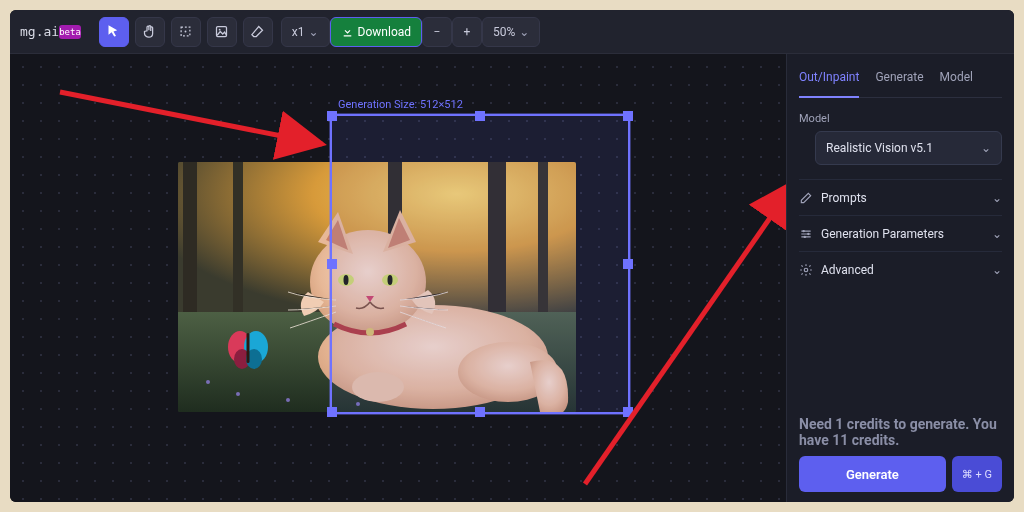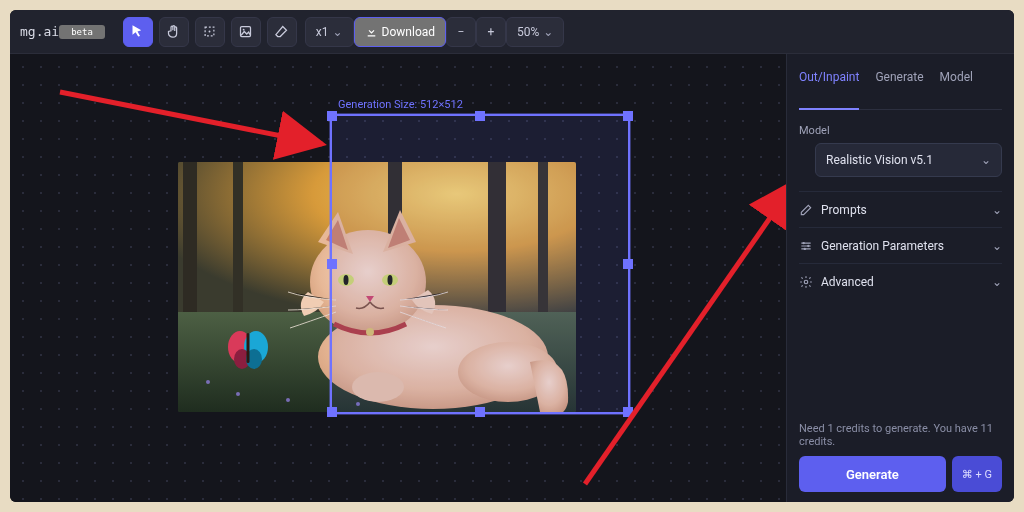--- a/index.html
+++ b/index.html
@@ -29,42 +29,42 @@
     align-items: center;
     padding: 0 10px;
     gap: 8px;
     border-bottom: 1px solid #2b2d3a;
   }
   .brand {
     display: flex; align-items: center; 
     color: #d9dbe6; font-size: 13px; font-family: ui-monospace, monospace;
   }
   .badge {
-    font-size: 9px; background: #737373; color: #fff; padding: 2px 12px; border-radius: 3px;
+    font-size: 9px; background: #a21caf; color: #fff; padding: 2px 0; border-radius: 3px;
   }
   .toolgroup { display: flex; gap: 6px; margin-left: 10px; }
   .tbtn {
     width: 30px; height: 30px; border-radius: 6px;
     display: flex; align-items: center; justify-content: center;
     background: #2b2d3a; color: #c8cadb; cursor: pointer;
     border: 1px solid #353749;
   }
   .tbtn.active { background: #5d5fef; border-color: #5d5fef; color: #fff; }
   .tbtn svg { width: 15px; height: 15px; }
   .title {
     flex: 1; text-align: center; color: #e6e8f2; font-size: 13px; font-weight: 500;
   }
   .rightcluster { display: flex; align-items: center; gap: 0; }
   .pill {
     height: 30px; padding: 0 10px; border-radius: 6px;
     display: flex; align-items: center; gap: 4px;
     background: #2b2d3a; color: #c8cadb; font-size: 12px; cursor: pointer;
     border: 1px solid #353749;
   }
-  .pill.primary { background: #737373; border-color: #5d5fef; color: #fff; }
+  .pill.primary { background: #15803d; border-color: #5d5fef; color: #fff; }
   .sq { width: 30px; justify-content: center; padding: 0; }
   
   .main { flex: 1; display: flex; }
   .canvas {
     flex: 1; position: relative; overflow: hidden;
     background-color: #14151c;
     background-image: radial-gradient(#2a2c3b 1px, transparent 1px);
     background-size: 18px 18px;
     background-position: 4px 4px;
     padding-left: 48px;
@@ -106,40 +106,40 @@
   
   .arrow { position: absolute; pointer-events: none; }
   .arrow svg { overflow: visible; }
   
   .panel {
     width: 228px; background: #1b1d28; border-left: 1px solid #292c3a;
     display: flex; flex-direction: column; padding: 10px 12px;
   }
   .tabs { display: flex; gap: 16px; border-bottom: 1px solid #2c2f3f; margin-bottom: 14px; }
   .tab {
-    font-size: 12px; color: #9fa2b8; padding: 6px 0 24px; cursor: pointer;
+    font-size: 12px; color: #9fa2b8; padding: 6px 0 12px; cursor: pointer;
   }
   .tab.active { color: #7f82ff; border-bottom: 2px solid #7f82ff; margin-bottom: -1px; }
   .plabel { font-size: 11px; color: #9fa2b8; margin-bottom: 6px; }
   .select {
     background: #262938; border: 1px solid #353a4e; border-radius: 6px;
     height: 34px; display: flex; align-items: center; justify-content: space-between;
     padding: 0 10px; color: #dfe1ee; font-size: 12px; cursor: pointer; margin-bottom: 14px; margin-left: 16px;
   }
   .section {
     display: flex; align-items: center; justify-content: space-between;
     height: 36px; color: #dfe1ee; font-size: 12px; cursor: pointer;
     border-top: 1px solid #262a3a;
   }
   .section:first-of-type { border-top: none; }
   .section .lead { display: flex; align-items: center; gap: 8px; }
   .section .lead svg { width: 14px; height: 14px; color: #9fa2b8; }
   .chev { color: #9fa2b8; }
   .panel-spacer { flex: 1; }
-  .credits { font-size: 11px; color: #8a8ea6; margin-bottom: 8px; }
+  .credits { font-size: 14px; color: #8a8ea6; margin-bottom: 8px; font-weight: bold; }
   .genrow { display: flex; gap: 6px; }
   .genbtn {
     flex: 1; height: 36px; background: #5d5fef; border-radius: 6px;
     display: flex; align-items: center; justify-content: center;
     color: #fff; font-size: 13px; font-weight: 600; cursor: pointer;
   }
   .hotkey {
     height: 36px; padding: 0 10px; border-radius: 6px;
     background: #4a4cd6; color: #dcdcff; font-size: 11px;
     display: flex; align-items: center; cursor: pointer;

